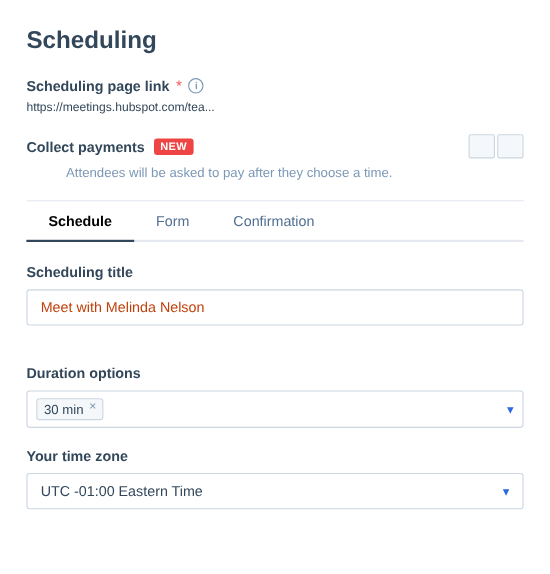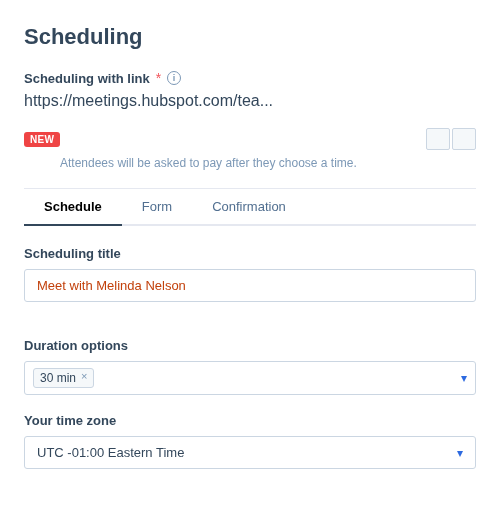--- a/index.html
+++ b/index.html
@@ -57,21 +57,21 @@
     }
 
     .scheduling-link-row {
       display: flex;
       align-items: center;
       gap: 0;
       margin-bottom: 18px;
     }
 
     .link-prefix {
-      font-size: 16px;
+      font-size: 11px;
       color: #33475b;
       white-space: nowrap;
     }
 
     .link-input {
       border: 1.5px solid #00bda5;
       border-radius: 3px;
       padding: 5px 10px;
       font-size: 13px;
       color: #33475b;
@@ -220,30 +220,31 @@
       margin-left: auto;
       color: #2d6ae0;
     }
   </style>
 </head>
 <body>
 
 <h1 class="page-title">Scheduling</h1>
 
 <div class="field-row">
-  <span class="field-label">Scheduling with link</span>
+  <span class="field-label">Scheduling page link</span>
   <span class="required-star">*</span>
   <span class="info-icon">i</span>
 </div>
 
 <div class="scheduling-link-row">
   <span class="link-prefix">https://meetings.hubspot.com/tea...</span>
 </div>
 
 <div class="collect-payments-row">
+  <span class="field-label">Collect payments</span>
   <span class="new-badge">NEW</span>
   <div class="toggle-wrapper">
     <div class="toggle-part"></div>
     <div class="toggle-part"></div>
   </div>
 </div>
 
 <p class="attendees-note">Attendees will be asked to pay after they choose a time.</p>
 
 <hr class="divider">

